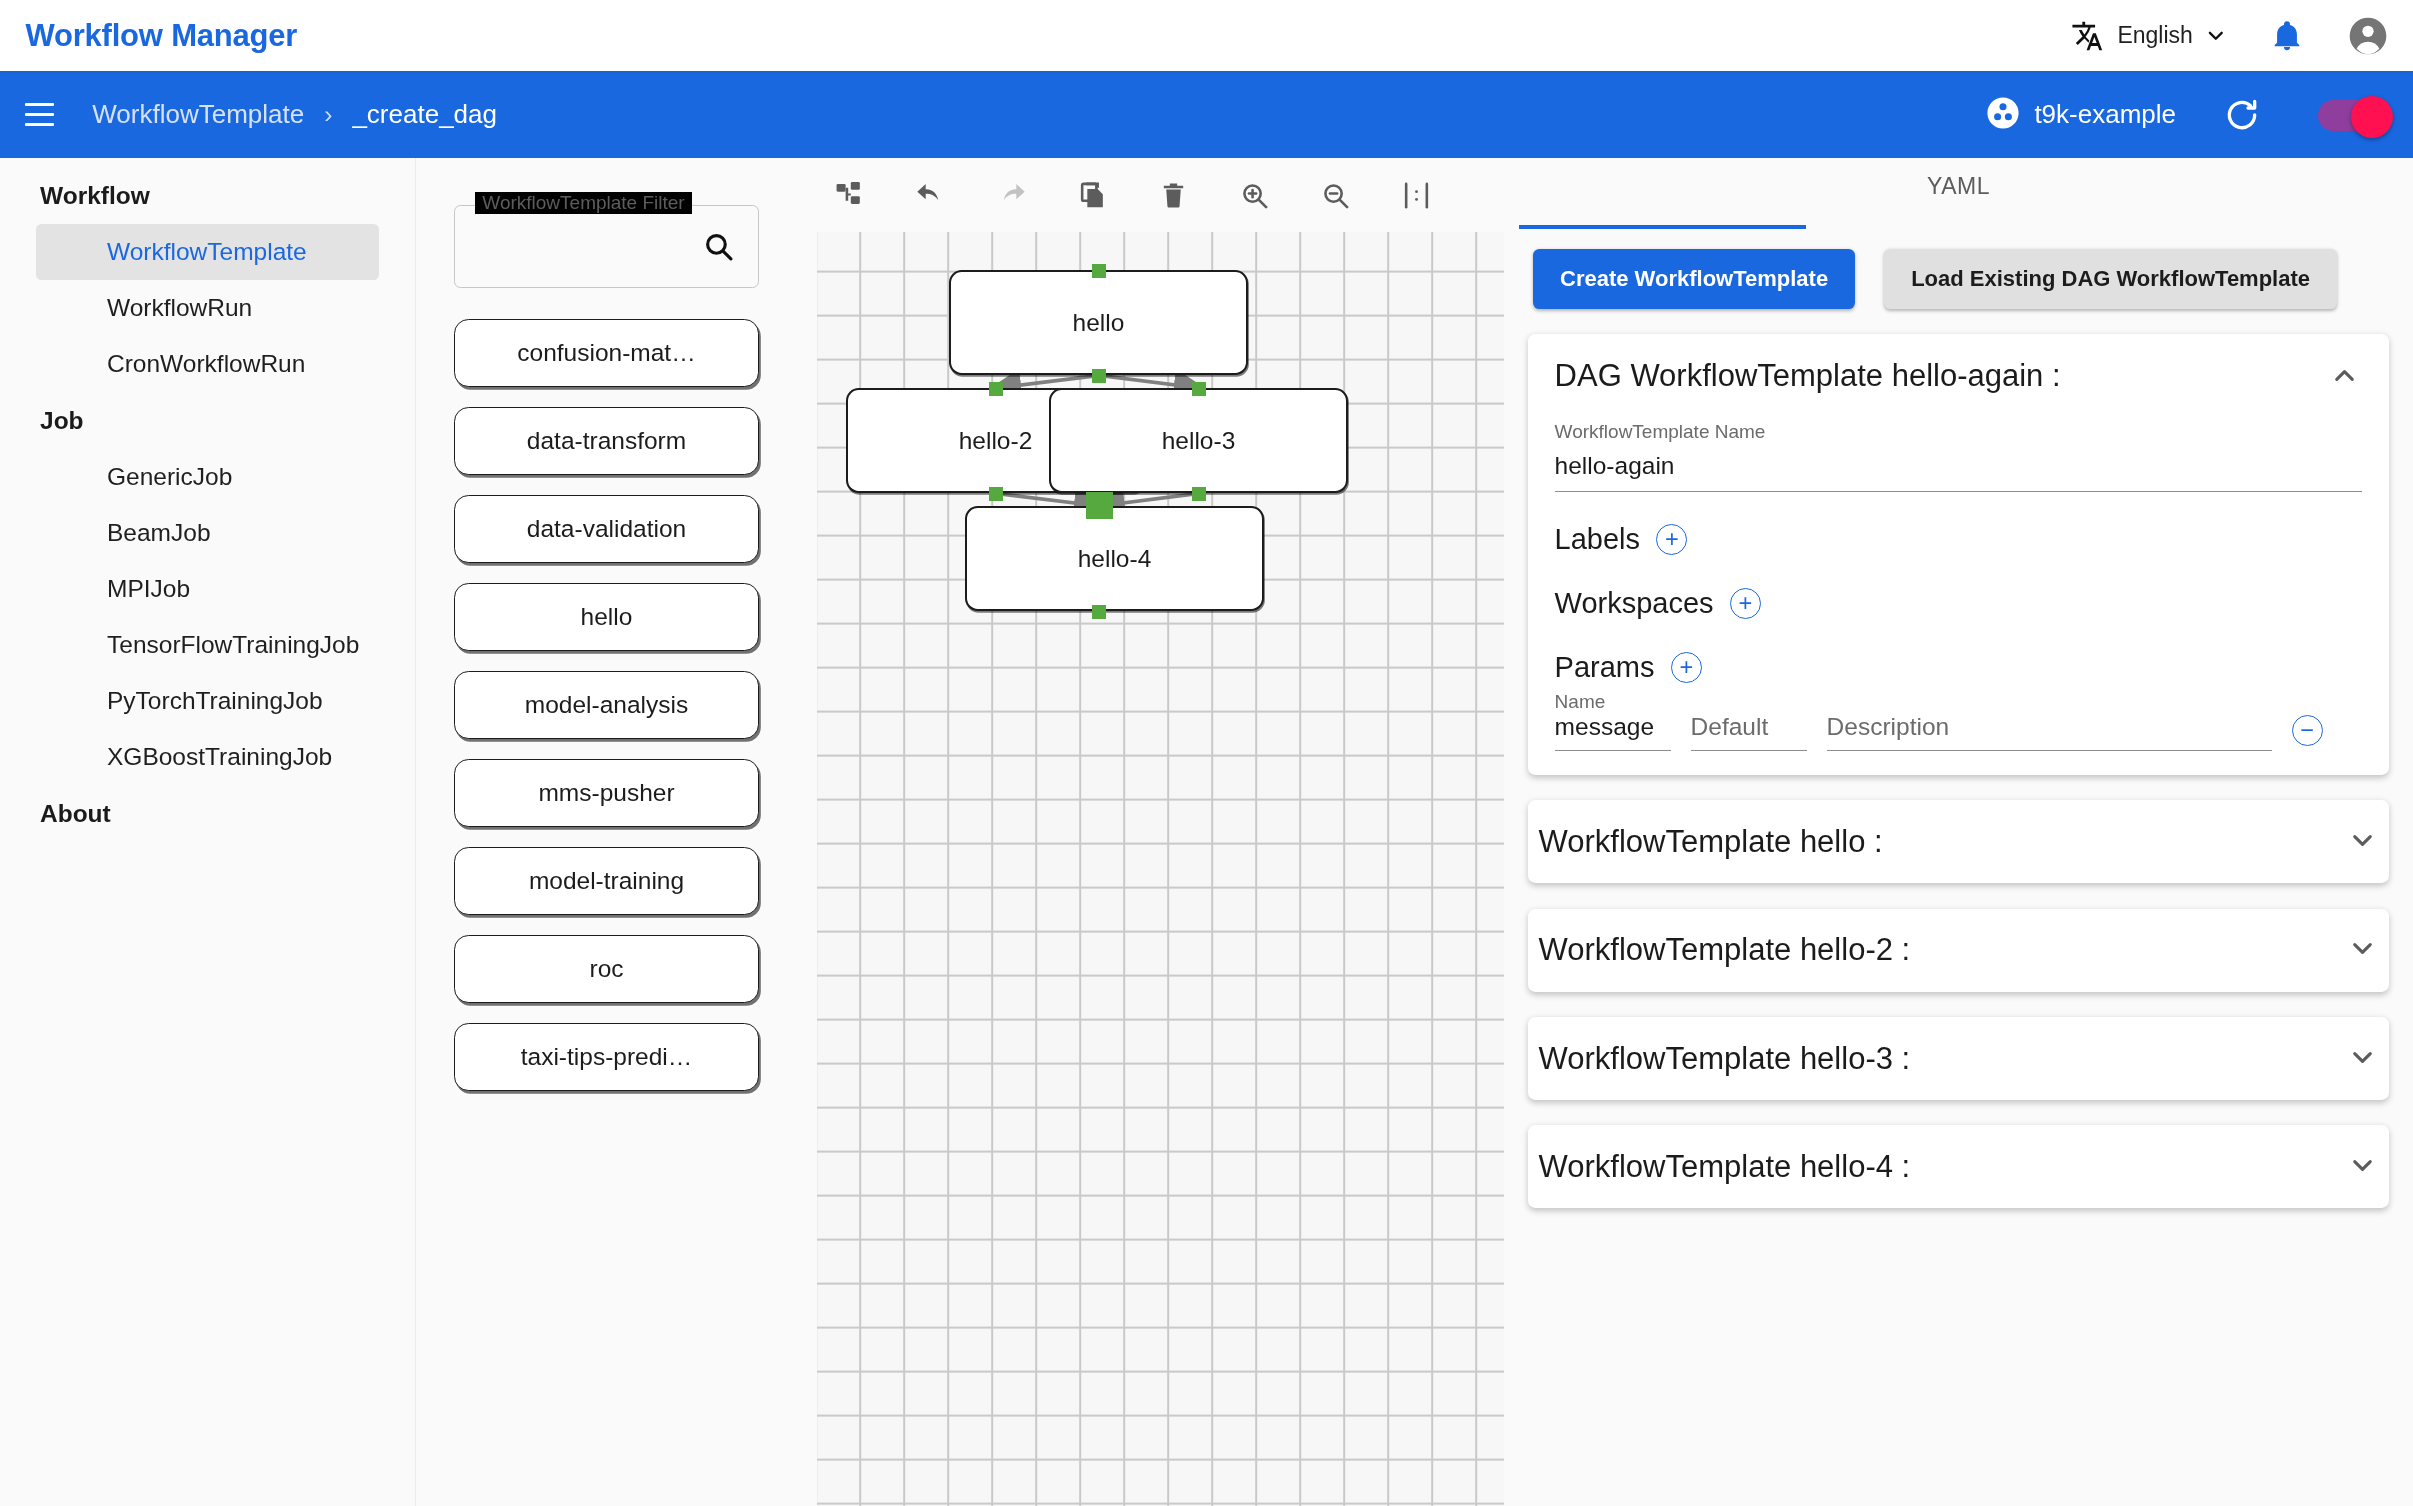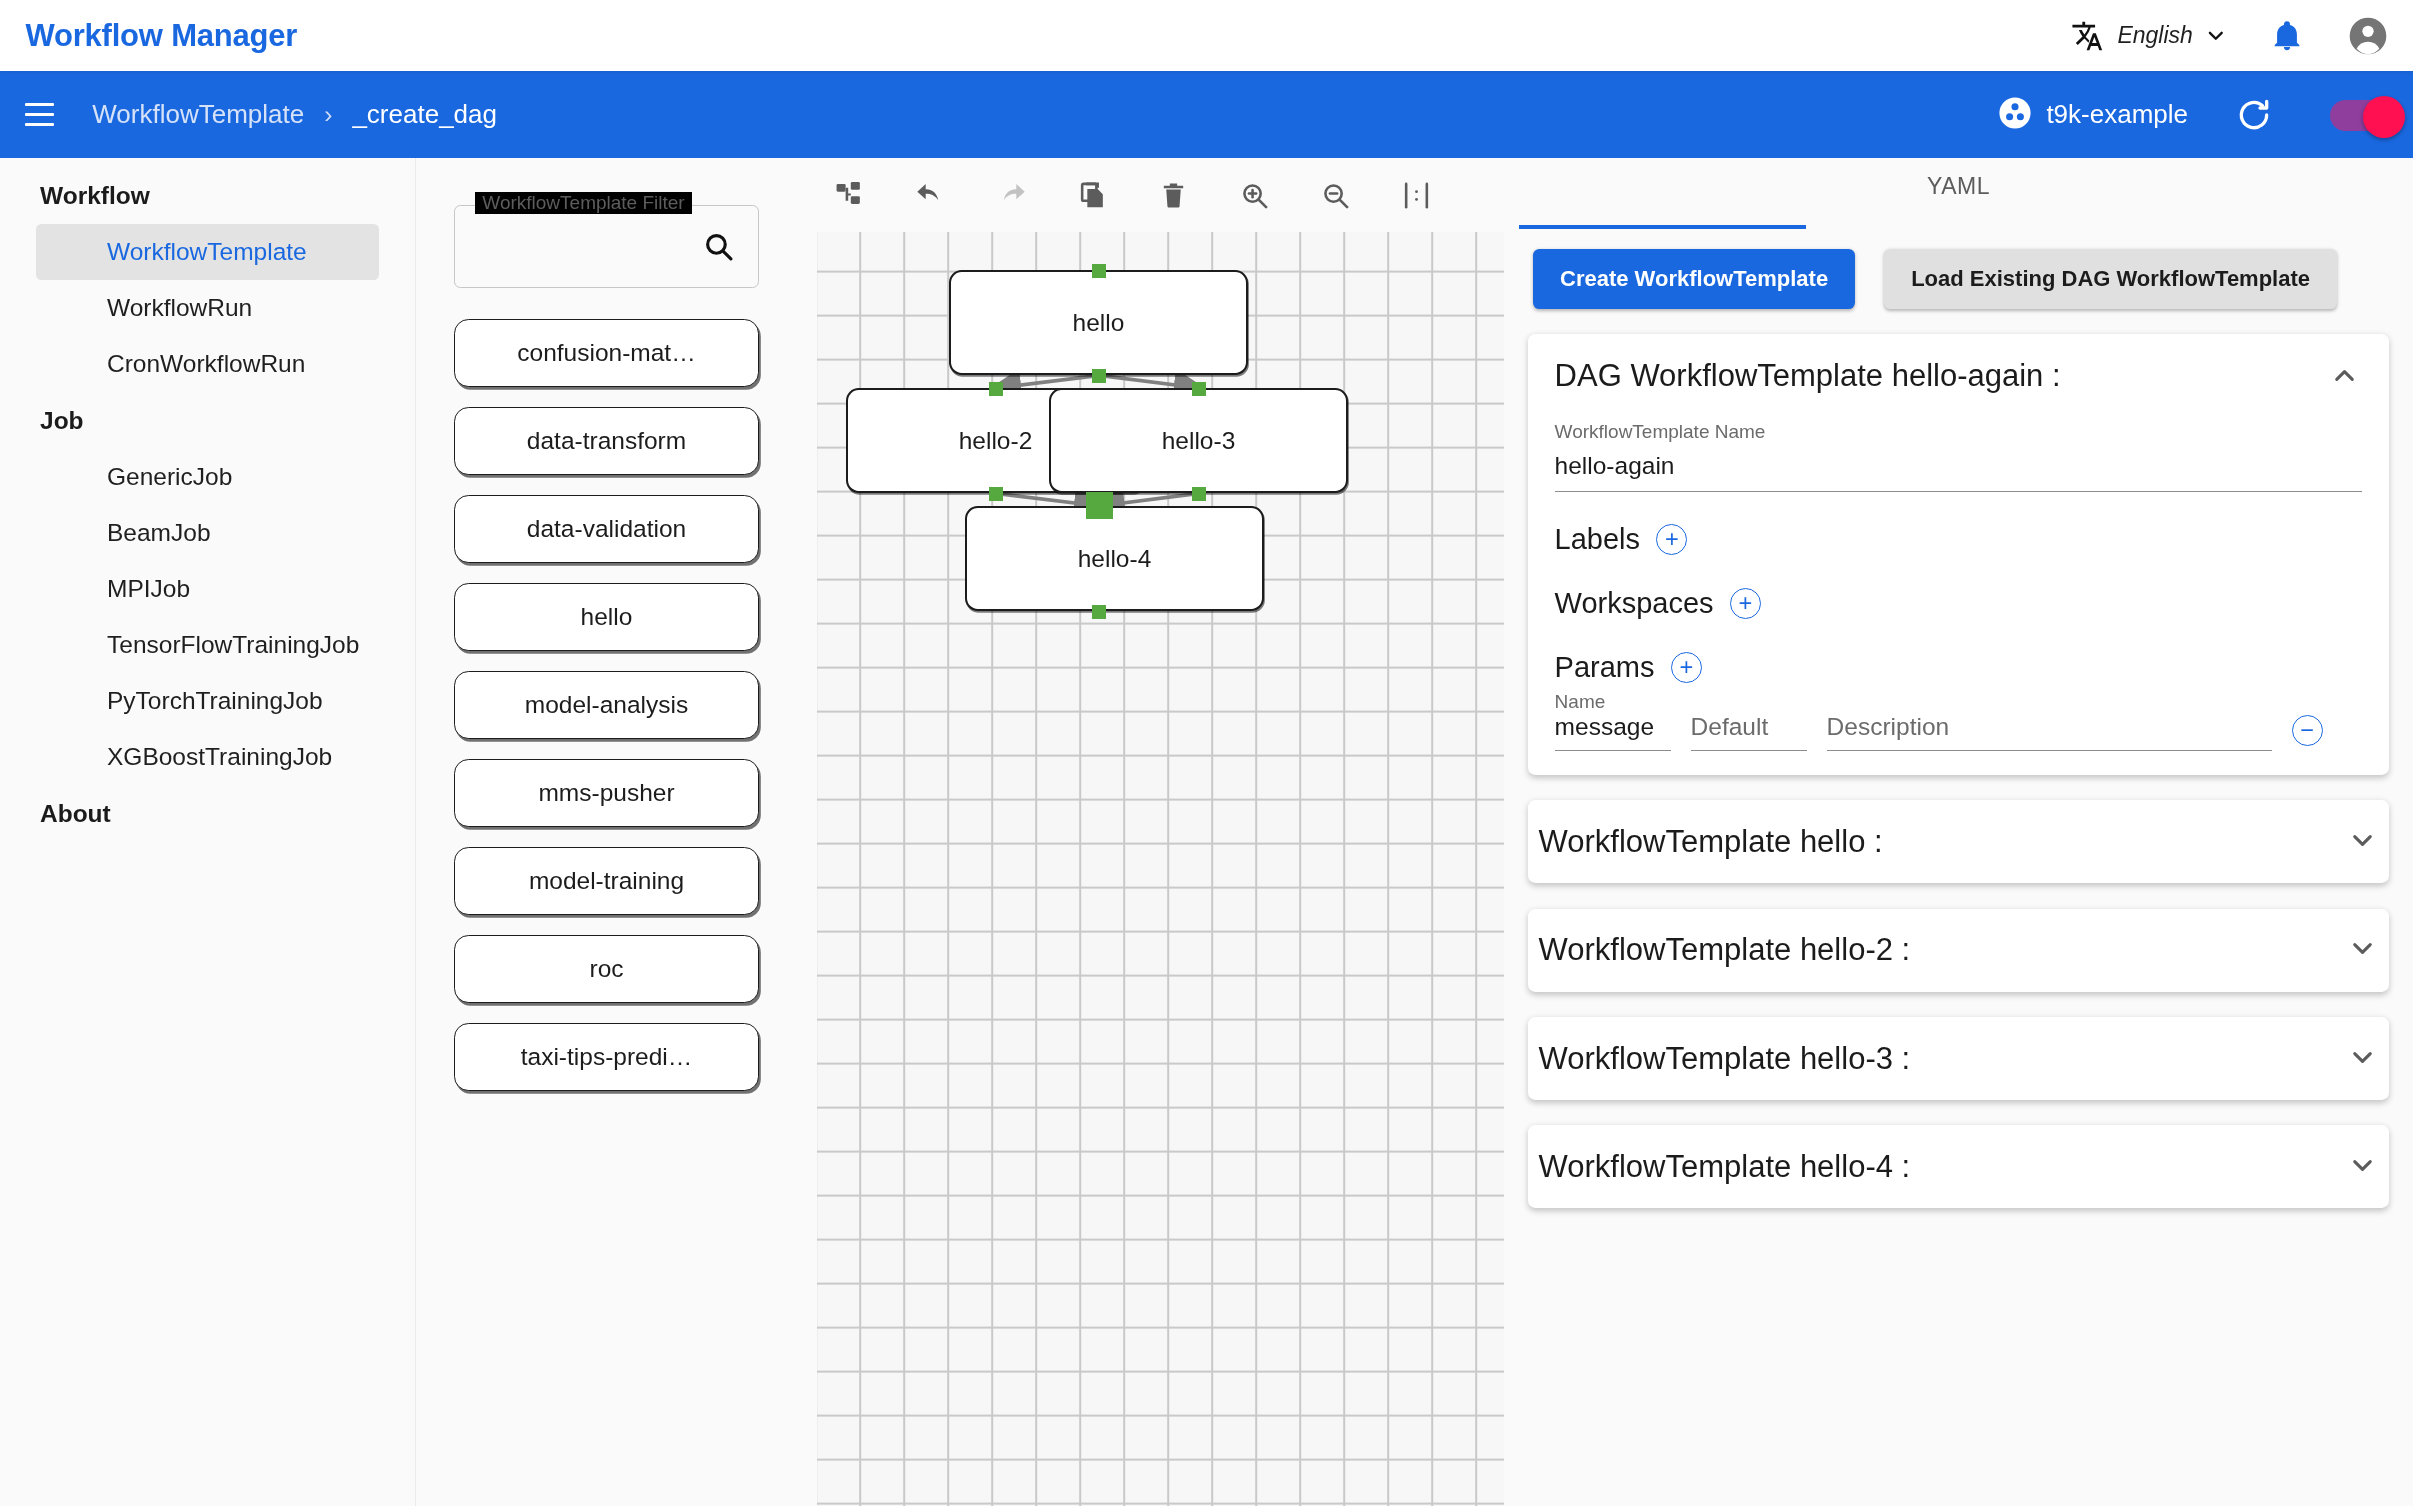--- a/index.html
+++ b/index.html
@@ -20,39 +20,39 @@
   }
   #app-title {
     margin-left: 25.4px;
     font-size: 31px; font-weight: bold; color: #1a68e0;
     letter-spacing: -0.2px;
   }
   #topbar-right {
     margin-left: auto; display: flex; align-items: center; gap: 0px;
     padding-right: 23.6px;
   }
-  .lang-group { display: flex; align-items: center; gap: 11px; margin-right: 40px; font-style: italic; }
+  .lang-group { display: flex; align-items: center; gap: 11px; margin-right: 40px; }
   .lang-icon { width: 36px; height: 36px; display:flex; align-items:center; justify-content:center; }
   .lang-label { font-size: 23px; color: #1f1f1f; }
   .chev-down-sm { width: 23.6px; height: 23.6px; display:flex;align-items:center;justify-content:center; }
   .bell { width: 40px; height: 40px; display:flex;align-items:center;justify-content:center; margin-right: 40px; }
   .avatar-ic { width: 42px; height: 42px; display:flex;align-items:center;justify-content:center; }
 
   
   #crumbbar {
     position: absolute; left: 0; top: 71px; width: 2413px; height: 87px;
     background: #1a68e0; display: flex; align-items: center;
     z-index: 25;
   }
   #hamburger { margin-left: 16.3px; width: 47px; height: 47px; display:flex; flex-direction:column; justify-content:center; align-items:center; gap:6.4px; cursor:pointer;}
   #hamburger span { display:block; width: 29px; height: 3.6px; background:#fff; border-radius:0.9px; }
   .crumb { font-size: 26px; color: #d5e2f8; margin-left: 29px; }
   .crumb-sep { font-size: 24.5px; color: #cddcf6; margin-left: 20px; }
   .crumb-cur { font-size: 26px; color: #ffffff; margin-left: 20px; }
-  #crumb-right { margin-left: auto; display:flex; align-items:center; padding-right: 12px; }
+  #crumb-right { margin-left: auto; display:flex; align-items:center; padding-right: 24px; }
   .ns-chip { display:flex; align-items:center; gap: 14.5px; margin-right: 44px; }
   .ns-label { font-size: 26px; color:#fff; }
   .refresh-ic { width: 44px; height:44px; display:flex;align-items:center;justify-content:center; margin-right: 54px; cursor:pointer;}
   .toggle-sw { position: relative; width: 71px; height: 34px; }
   .toggle-track { position:absolute; left:0; top: 2.7px; width: 62px; height: 31px; border-radius: 15.4px; background: #8f3e9e; }
   .toggle-thumb { position:absolute; right: -3.6px; top: -1.8px; width: 42px; height: 42px; border-radius:50%; background:#FF1050; box-shadow: 0 1.8px 4.5px rgba(0,0,0,0.35); }
 
   
   #sidebar {
     position: absolute; left: 0; top: 158px; width: 416px; height: 1348px;

